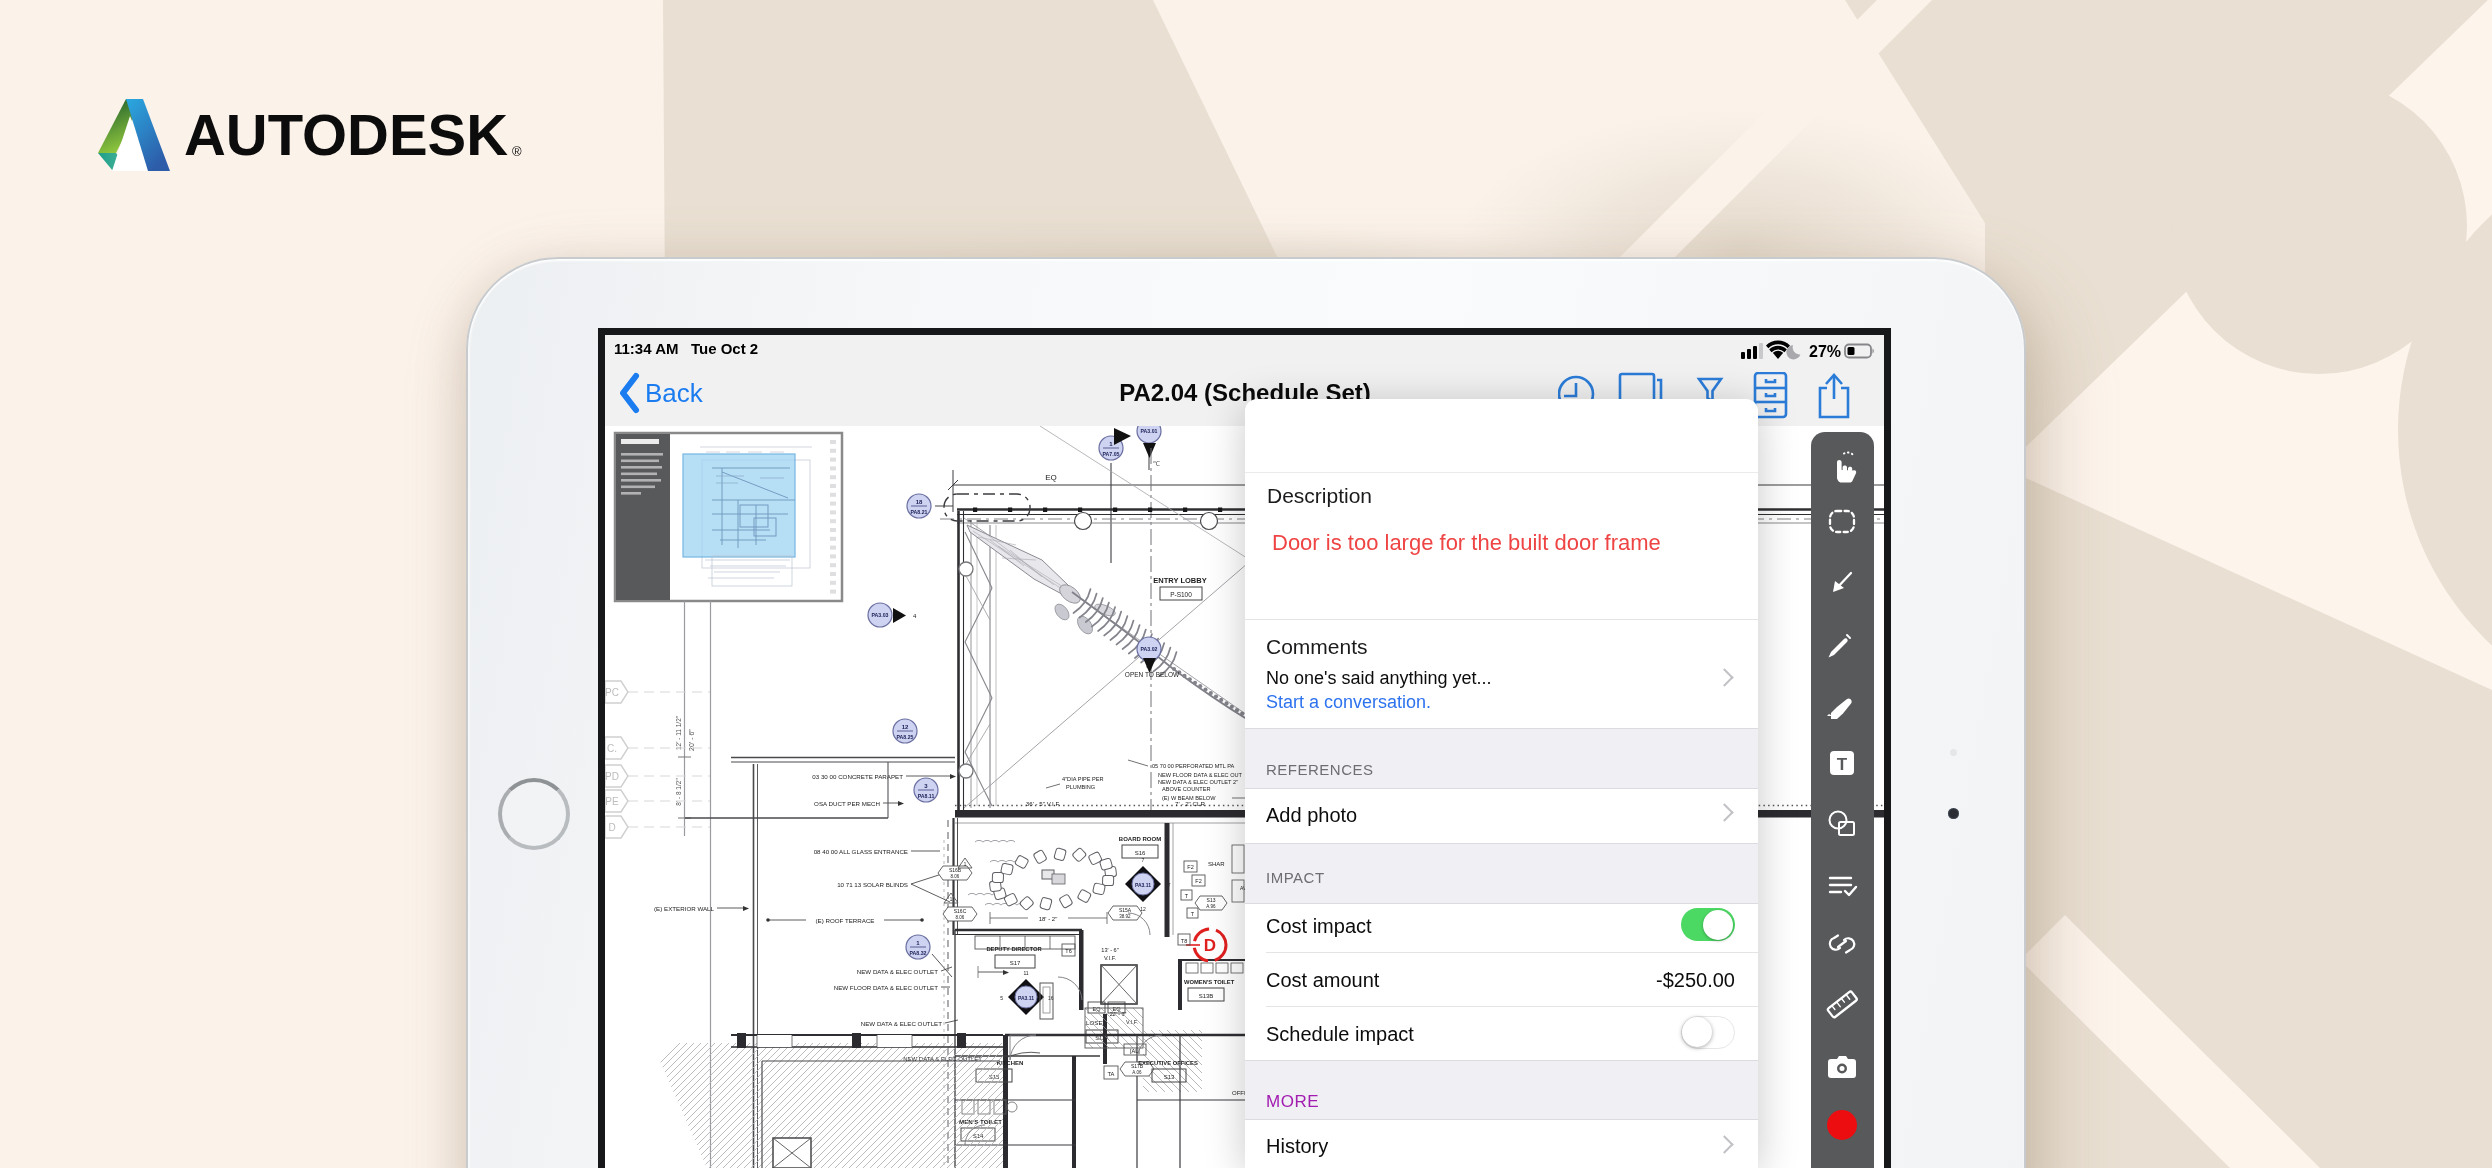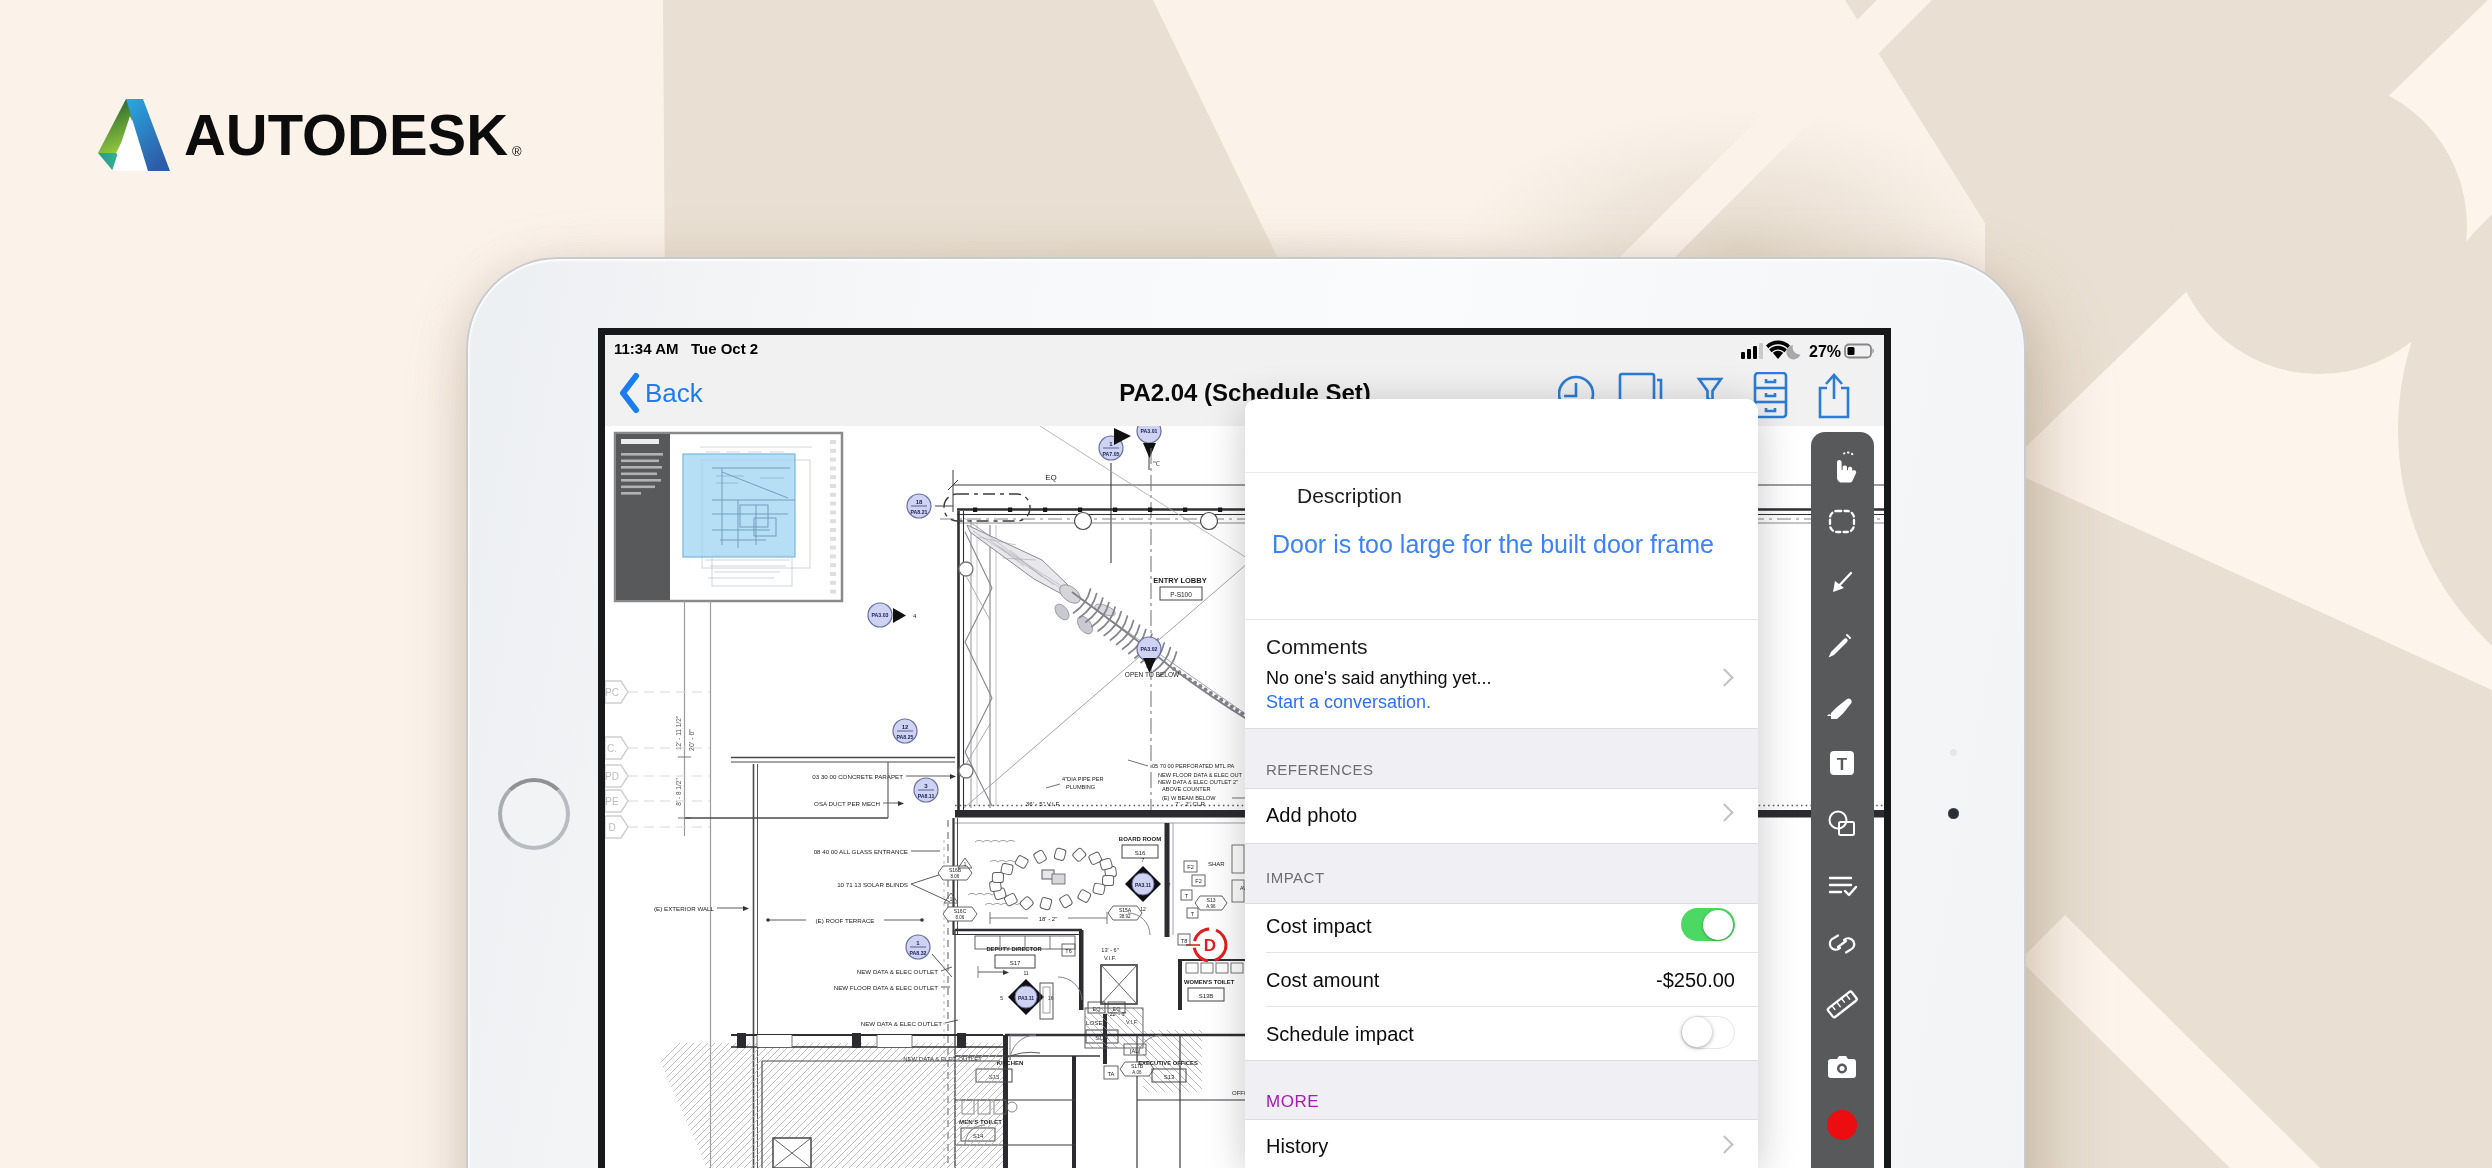--- a/index.html
+++ b/index.html
@@ -915,23 +915,23 @@
         <text x="942" y="1026" font-size="6.2" fill="#1c1c1e" text-anchor="end">NEW DATA &amp; ELEC OUTLET</text>
         <line x1="945" y1="1023" x2="958" y2="1020" stroke="#333" stroke-width="0.8"></line>
       </g>
 
   </svg>
 
   <div class="abs" style="left:640px;top:64px;width:513px;height:769px;background:#fff;border-radius:12px 12px 0 0;box-shadow:0 6px 40px rgba(0,0,0,.22);">
 
     <div class="abs" style="left:0;top:73px;width:513px;border-top:1px solid #ebebeb;"></div>
 
-    <div class="abs" style="left:22px;top:85px;font-size:21px;color:#1b1b1d;margin-left:30px;">Description</div>
-
-    <div class="abs" style="left:27px;top:131px;font-size:25px;color:#3b82f6;">Door is too large for the built door frame</div>
+    <div class="abs" style="left:22px;top:85px;font-size:21px;color:#1b1b1d;">Description</div>
+
+    <div class="abs" style="left:27px;top:131px;font-size:22px;color:#ef4444;">Door is too large for the built door frame</div>
     <div class="abs" style="left:0;top:220px;width:513px;border-top:1px solid #e4e4e6;"></div>
 
     <div class="abs" style="left:21px;top:236px;font-size:21px;color:#1b1b1d;">Comments</div>
 
     <div class="abs" style="left:21px;top:269px;font-size:18px;color:#0c0c0c;">No one's said anything yet...</div>
     <div class="abs" style="left:21px;top:293px;font-size:18px;color:#2d72ee;">Start a conversation.</div>
     <div class="abs chev" style="left:473px;top:272px;width:11px;height:11px;border-top:2.5px solid #c2c2c6;border-right:2.5px solid #c2c2c6;transform:rotate(45deg);"></div>
 
     <div class="abs" style="left:0;top:329px;width:513px;height:59px;background:#efeff4;border-top:1px solid #dcdce0;border-bottom:1px solid #dcdce0;"></div>
     <div class="abs" style="left:21px;top:362px;font-size:15px;color:#6d6d72;letter-spacing:0.5px;">REFERENCES</div>

